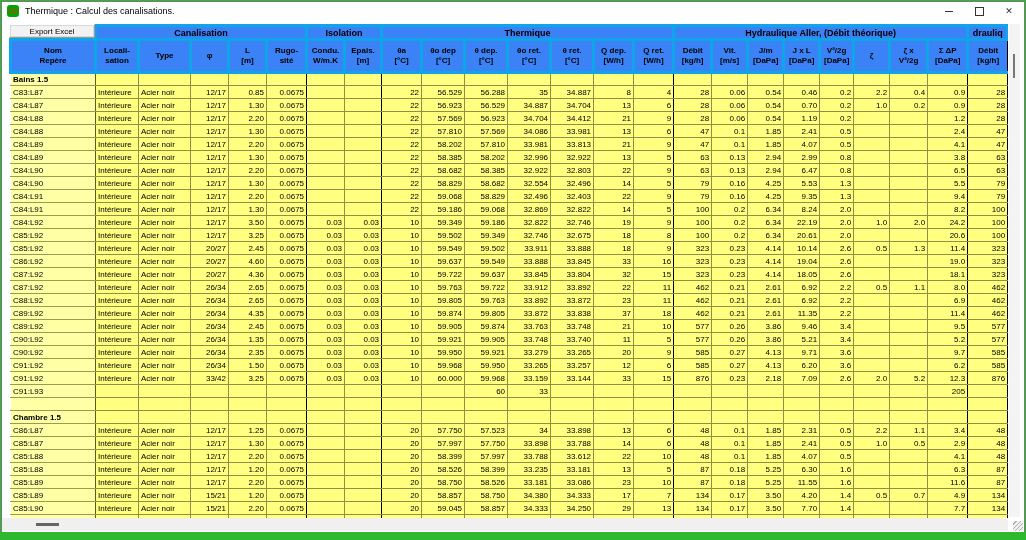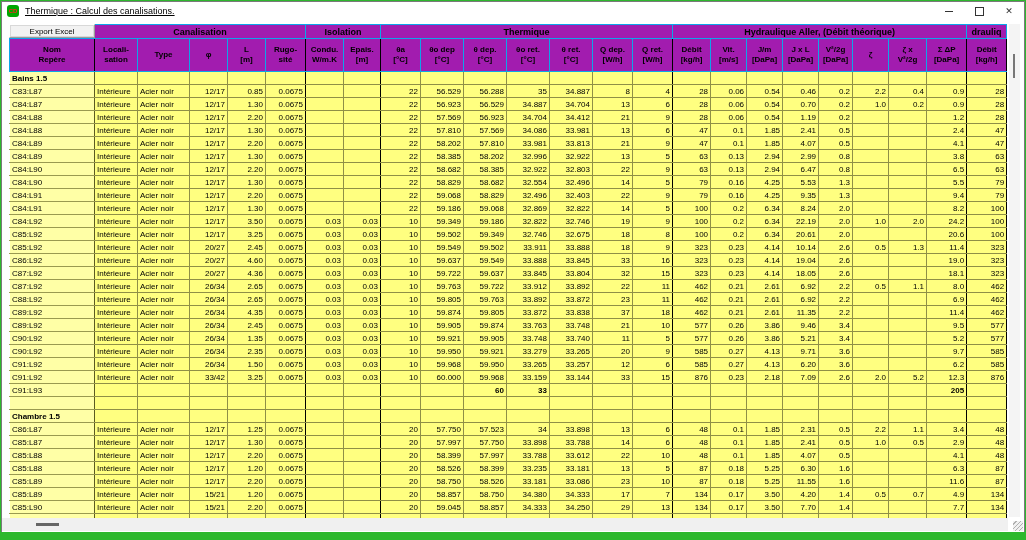--- a/index.html
+++ b/index.html
@@ -4,48 +4,48 @@
 <style>
   html,body{margin:0;padding:0;width:1026px;height:540px;overflow:hidden;
     background:#2db82d;font-family:"Liberation Sans",sans-serif;}
   #window{position:absolute;left:1px;top:1px;width:1022px;height:530px;
     background:#ffffff;border:1px solid #7a7a7a;}
   
   #titlebar{position:absolute;left:0;top:0;right:0;height:18px;background:#ffffff;
     display:flex;align-items:center;}
   #appicon{width:12px;height:12px;margin-left:5px;background:#00a600;border-radius:3px;
     color:#ff2020;font-size:6px;font-weight:bold;display:flex;align-items:center;justify-content:center;}
-  #apptitle{margin-left:6px;font-size:9px;color:#000;text-decoration:underline;}
+  #apptitle{margin-left:6px;font-size:9px;color:#000;}
   #controls{margin-left:auto;display:flex;height:18px;}
   .ctl{width:30px;height:18px;display:flex;align-items:center;justify-content:center;
     font-size:9px;color:#333;}
   .minbar{width:8px;height:1px;background:#333;display:block;}
   .maxbox{width:7px;height:7px;border:1px solid #333;display:block;}
   
   #client{position:absolute;left:0;top:18px;right:0;bottom:0;background:#ffffff;}
   #exportbtn{position:absolute;left:7px;top:4px;width:86px;height:14px;
     background:#f2f2f2;border:1px solid #9a9a9a;border-top-color:#ffffff;border-left-color:#ffffff;
     box-shadow:0 0 0 1px #d8d8d8 inset;font-size:8px;color:#000;
     display:flex;align-items:center;justify-content:center;padding:0;z-index:5;
     font-family:Liberation Sans, sans-serif;}
   #tablewrap{position:absolute;left:7px;top:4px;width:999px;height:494px;overflow:hidden;}
   table{border-collapse:collapse;table-layout:fixed;width:997px;}
   td,th{padding:0 2px;font-size:8px;overflow:hidden;white-space:nowrap;height:13px;
     border:1px solid #8f8f46;background:#ffff80;color:#000;box-sizing:border-box;}
-  th{font-weight:bold;text-align:center;border:1px solid #0ea5e9;background:#a21caf;}
+  th{font-weight:bold;text-align:center;border:3px solid #0ea5e9;background:#3b82f6;}
   tr.grouprow th{height:14px;font-size:9px;}
   tr.colsrow th{height:33px;white-space:pre-line;line-height:10px;vertical-align:middle;}
   th.blank{background:#ffffff;border:none;}
   td.namecol{background:#ffffa6;border-top:1px solid #ffffff;border-left:1px solid #ffffff;
     border-bottom:1px solid #9a9a50;border-right:1px solid #5a5a20;text-align:left;}
   td.sec{font-weight:bold;}
   td.aR{text-align:right;}
   td.aL{text-align:left;}
   .sR{border-right:1px solid #000 !important;}
-  td.bold{font-weight:bold;}
+  td.bold{font-weight:normal;}
   
   #vscroll{position:absolute;left:1007px;top:4px;width:11px;height:493px;background:#f4f4f4;}
   #vthumb{position:absolute;left:4px;top:30px;width:2px;height:24px;background:#777;}
   #hscroll{position:absolute;left:0px;top:498px;width:1006px;height:13px;background:#f0f0f0;}
   #hthumb{position:absolute;left:34px;top:5px;width:23px;height:3px;background:#666;}
   #grip{position:absolute;right:1px;bottom:1px;width:10px;height:10px;
     background:repeating-linear-gradient(135deg,#f0f0f0 0 2px,#b0b0b0 2px 3px);}
   #greenstrip{position:absolute;left:0;bottom:0;width:1026px;height:8px;background:#2db82d;}
 </style>
 </head>

